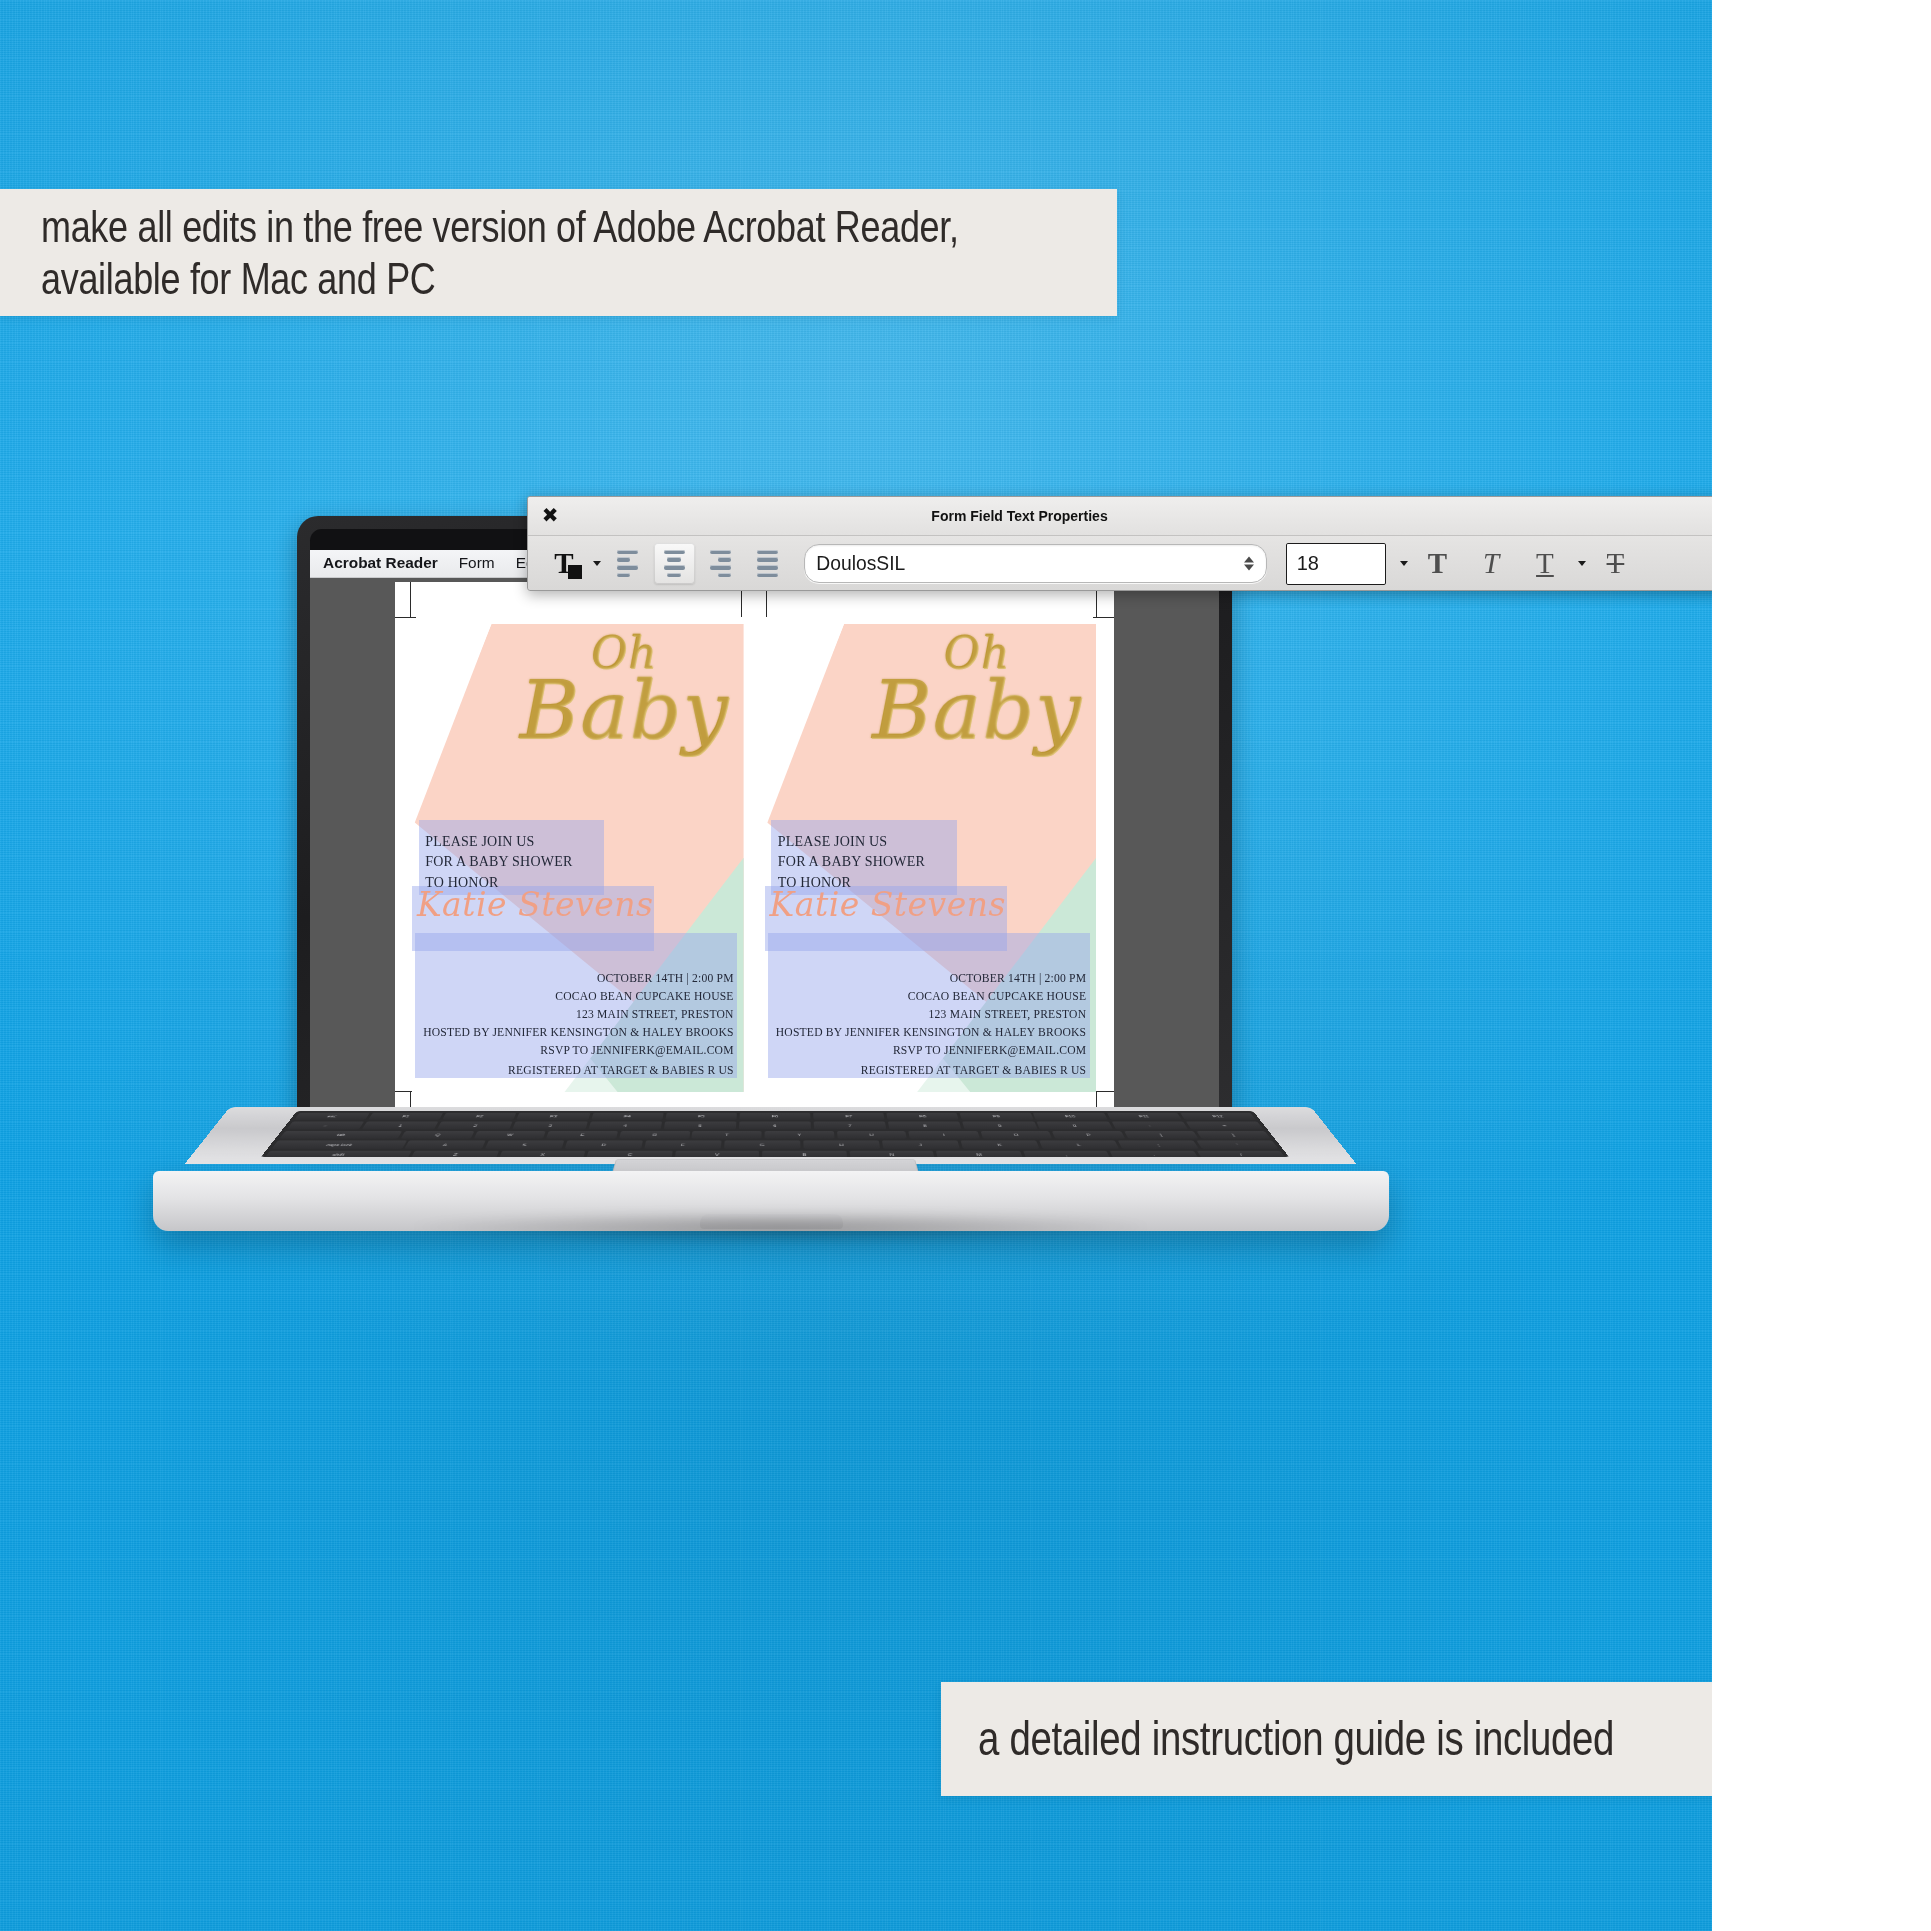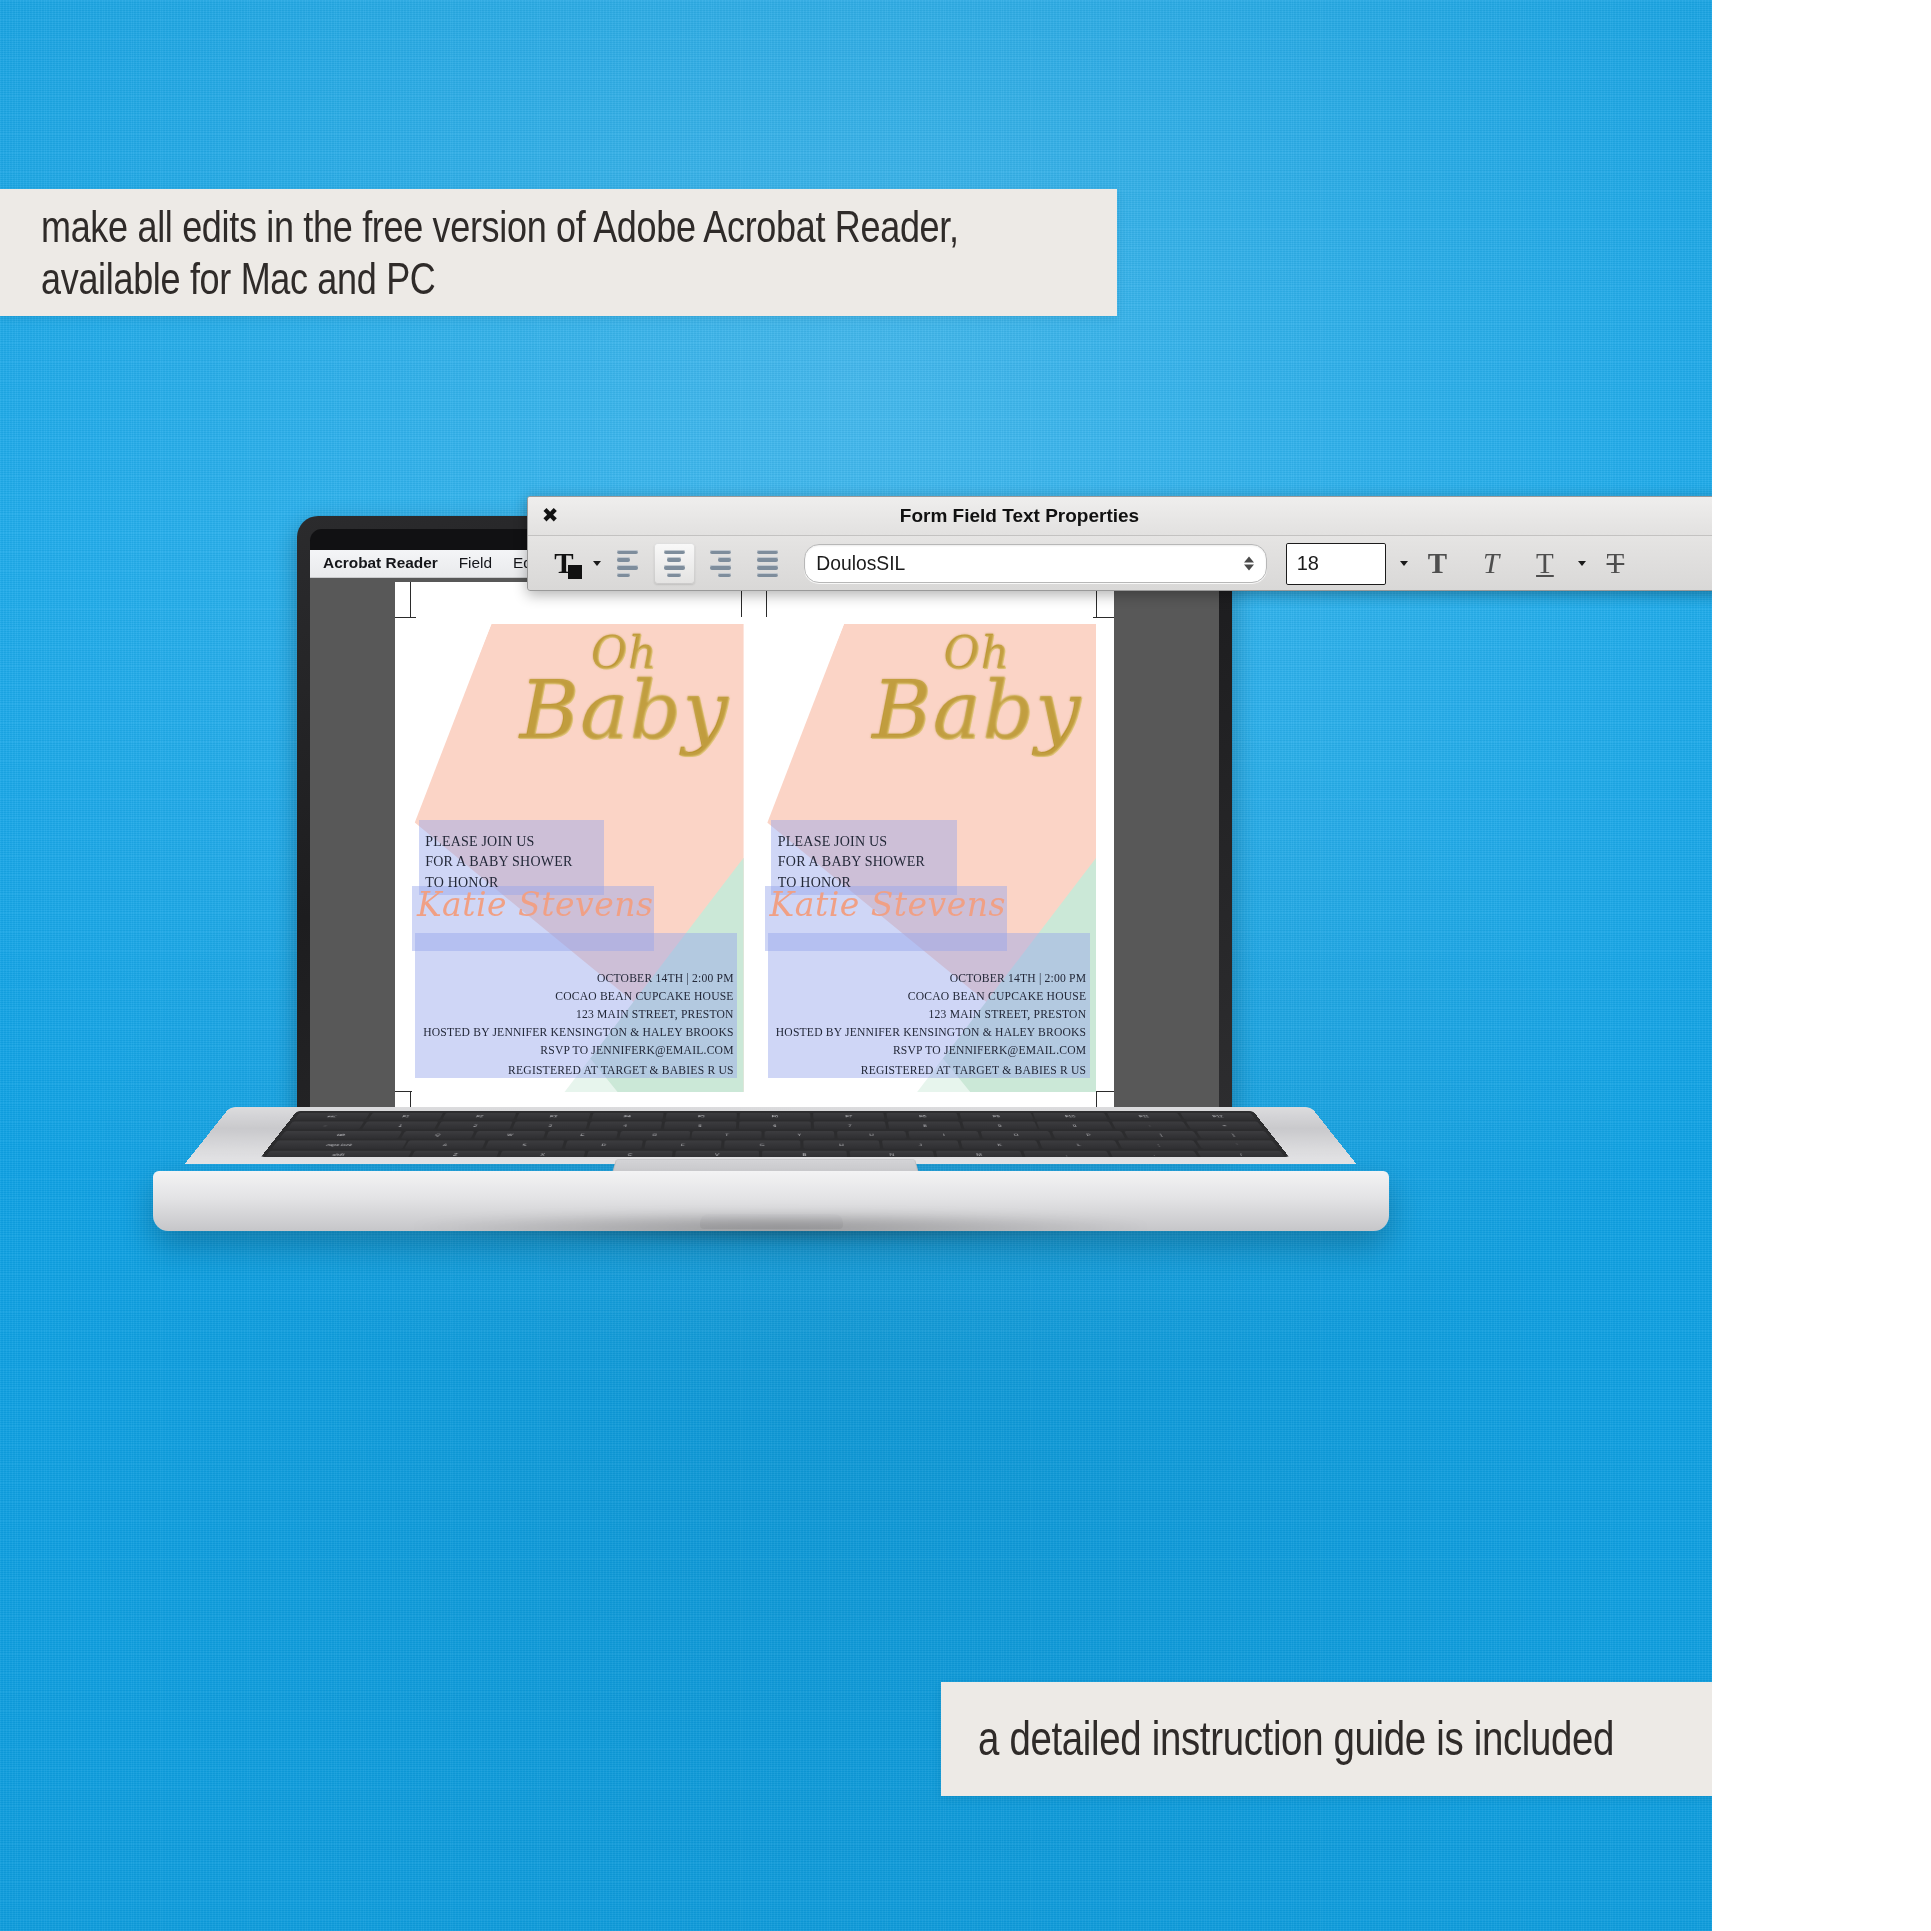--- a/index.html
+++ b/index.html
@@ -240,21 +240,21 @@
   #dialog-close {
     position: absolute; left: 11.6px; top: 7.7px;
     width: 21px; height: 21px;
     font-family: "DejaVu Sans", sans-serif;
     font-size: 20px; font-weight: bold; line-height: 21px;
     color: #111; text-align: center; cursor: pointer;
   }
   #dialog-title {
     flex: 1; text-align: center;
     font-family: "Liberation Sans", sans-serif;
-    font-weight: bold; font-size: 19px; color: #111;
+    font-weight: bold; font-size: 14px; color: #111;
     margin-right: 425px;
   }
   #dialog-toolbar {
     position: relative; height: 55px;
     display: flex; align-items: center;
     padding: 0 9.7px 0 15.4px; gap: 5.8px;
   }
   .tb-btn {
     width: 41px; height: 41px;
     display: flex; align-items: center; justify-content: center;
@@ -410,21 +410,21 @@
   <div id="laptop">
 
     <div id="lid">
       <div id="camera"></div>
       <div id="lid-inner">
 
         <div id="screen">
 
           <div id="menubar">
             <span class="menu-item app">Acrobat Reader</span>
-            <span class="menu-item">Field</span>
+            <span class="menu-item">Form</span>
             <span class="menu-item">Edit</span>
             <span class="menu-item">View</span>
             <span class="menu-item">Window</span>
             <span class="menu-item">Help</span>
           </div>
 
           <div id="doc-area">
             <div id="page">
 
               <div class="cropmark" style="left:15.4px;  top:0;    width:1px;  height:35px;"></div>

